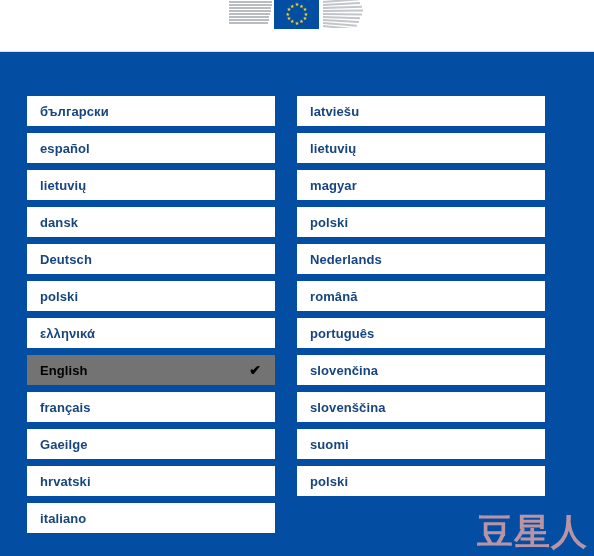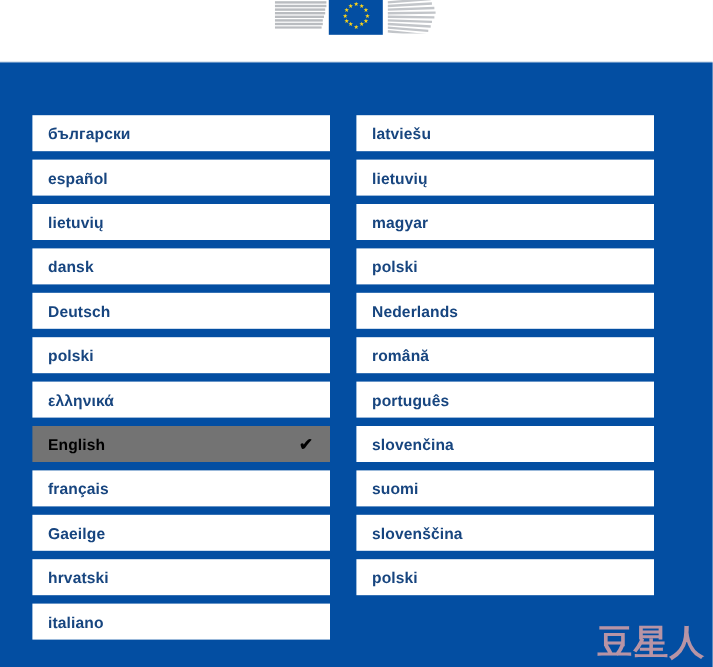--- a/index.html
+++ b/index.html
@@ -157,21 +157,21 @@
     font-weight: bold;
     color: #000000;
     line-height: 1;
   }
 
   
   .watermark {
     position: absolute;
     right: 6px;
     bottom: 6px;
-    font-size: 29px;
+    font-size: 36px;
     font-weight: bold;
     color: #c89ba6;
     letter-spacing: 1px;
     line-height: 1;
     font-family: "DejaVu Sans", sans-serif;
     opacity: 0.92;
     pointer-events: none;
     user-select: none;
   }
 </style>
@@ -280,24 +280,24 @@
           <div class="lang-item">
             <span class="label">română</span>
           </div>
           <div class="lang-item">
             <span class="label">português</span>
           </div>
           <div class="lang-item">
             <span class="label">slovenčina</span>
           </div>
           <div class="lang-item">
+            <span class="label">slovenščina</span>
+          </div>
+          <div class="lang-item">
             <span class="label">suomi</span>
-          </div>
-          <div class="lang-item">
-            <span class="label">slovenščina</span>
           </div>
           <div class="lang-item">
             <span class="label">polski</span>
           </div>
         </div>
       </div>
     <div class="watermark">豆星人</div>
   </div>
 
 </div>

